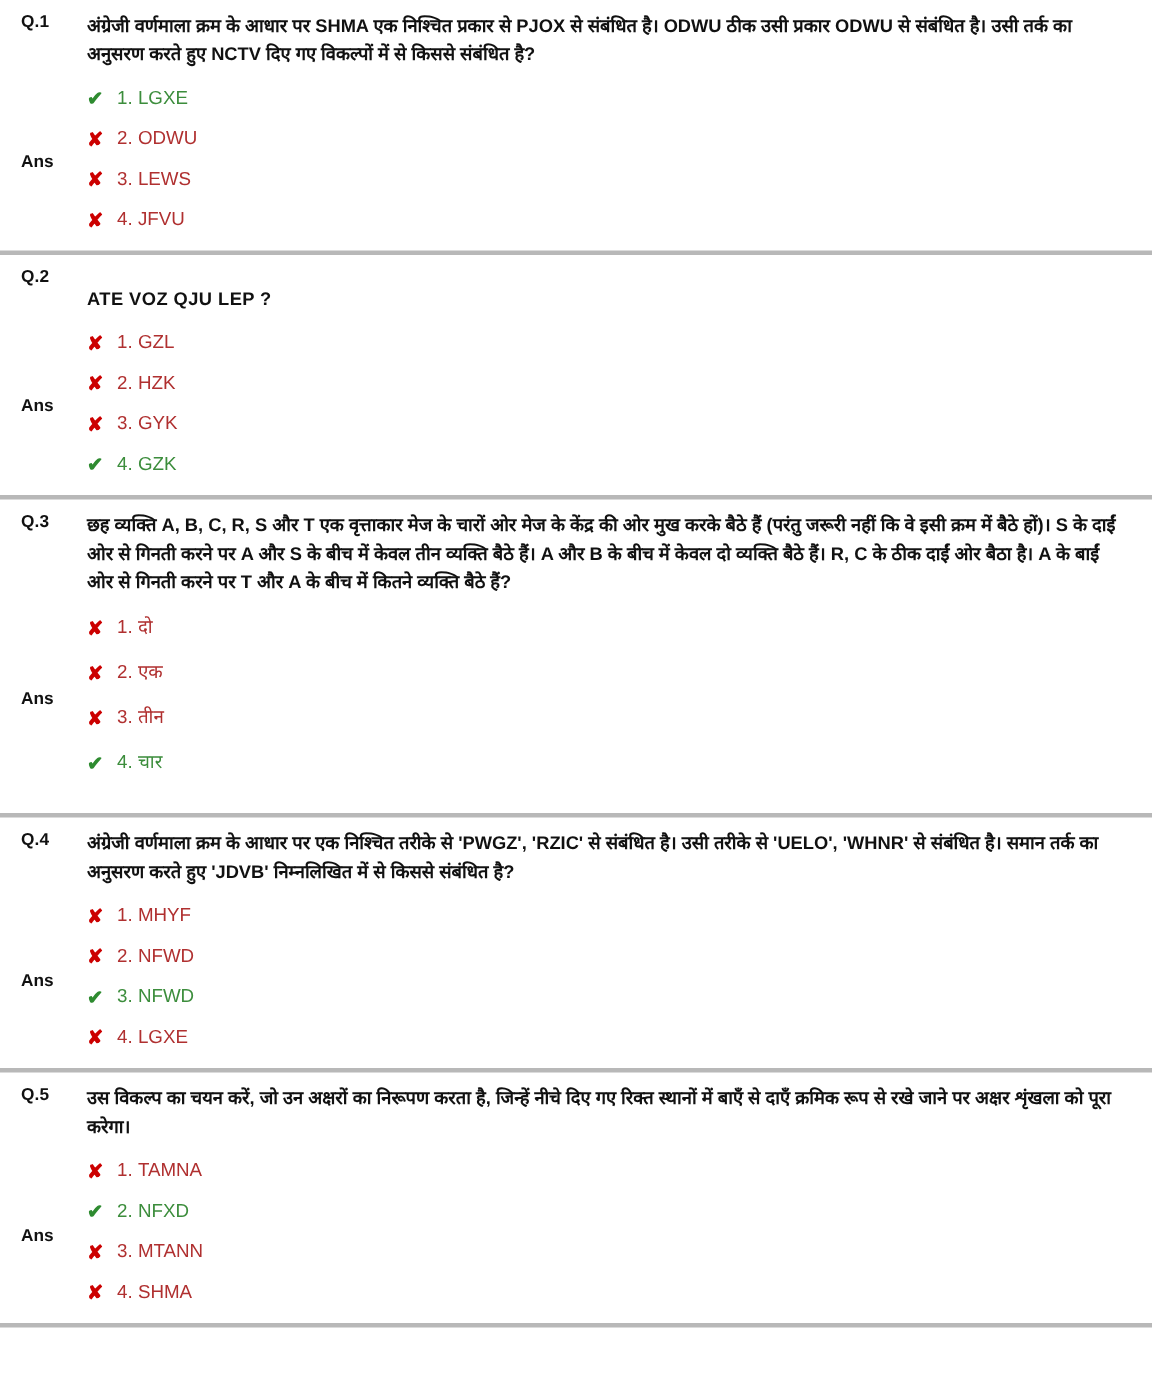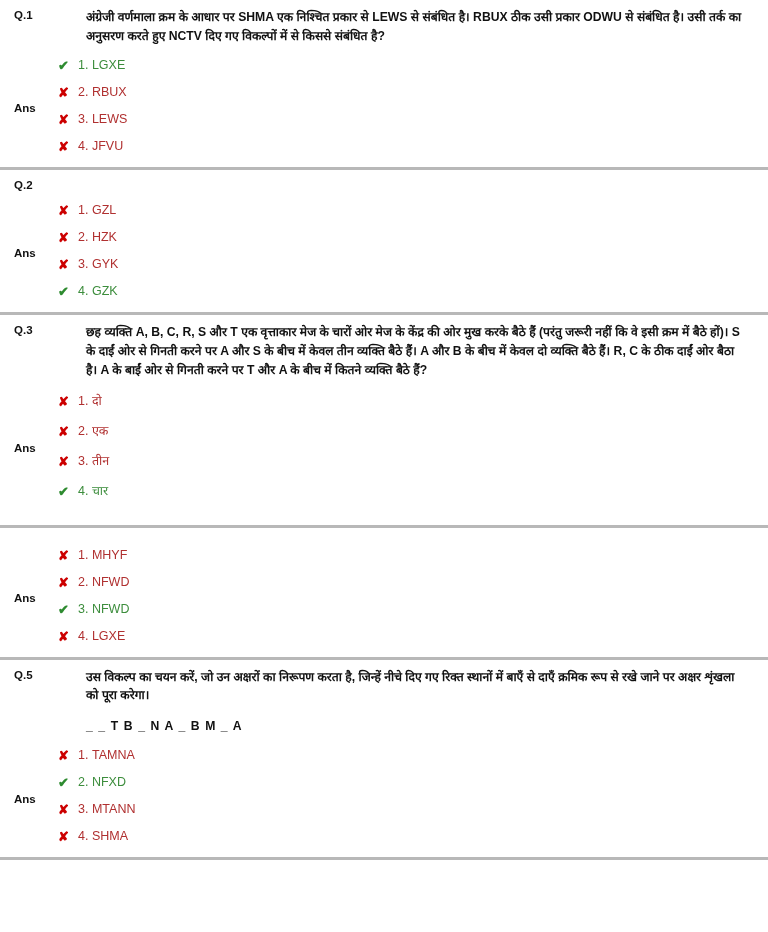--- a/index.html
+++ b/index.html
@@ -17,21 +17,20 @@
   .page {
     width: 768px;
     padding: 0;
   }
   .qblock {
     padding: 8px 14px 4px 14px;
   }
   .qrow {
     display: flex;
     align-items: flex-start;
-    gap: 28px;
   }
   .qlabel {
     width: 44px;
     flex: 0 0 44px;
     font-size: 11.5px;
     font-weight: bold;
     color: #111;
     padding-top: 1px;
     letter-spacing: 0.1px;
   }
@@ -97,36 +96,36 @@
   .spacer-tall { height: 12px; }
 </style>
 </head>
 <body>
 
 <div class="page">
 
   <div class="qblock">
     <div class="qrow">
       <div class="qlabel">Q.1</div>
-      <div class="qtext">अंग्रेजी वर्णमाला क्रम के आधार पर SHMA एक निश्चित प्रकार से LEWS से संबंधित है। RBUX ठीक उसी प्रकार ODWU से संबंधित है। उसी तर्क का अनुसरण करते हुए NCTV दिए गए विकल्पों में से किससे संबंधित है?</div>
+      <div class="qtext">अंग्रेजी वर्णमाला क्रम के आधार पर SHMA एक निश्चित प्रकार से PJOX से संबंधित है। ODWU ठीक उसी प्रकार ODWU से संबंधित है। उसी तर्क का अनुसरण करते हुए NCTV दिए गए विकल्पों में से किससे संबंधित है?</div>
     </div>
     <div class="ansrow">
       <div class="anslabel">Ans</div>
       <div class="options">
         <div class="option">
           <span class="mark right">✔</span>
           <span class="opttext right">1.</span>
           <span class="opttext right">&nbsp;</span>
           <span class="opttext right">LGXE</span>
         </div>
         <div class="option">
           <span class="mark wrong">✘</span>
           <span class="opttext wrong">2.</span>
           <span class="opttext wrong">&nbsp;</span>
-          <span class="opttext wrong">RBUX</span>
+          <span class="opttext wrong">ODWU</span>
         </div>
         <div class="option">
           <span class="mark wrong">✘</span>
           <span class="opttext wrong">3.</span>
           <span class="opttext wrong">&nbsp;</span>
           <span class="opttext wrong">LEWS</span>
         </div>
         <div class="option">
           <span class="mark wrong">✘</span>
           <span class="opttext wrong">4.</span>
@@ -135,20 +134,21 @@
         </div>
       </div>
     </div>
   </div>
   <div class="divider"></div>
 
   <div class="qblock">
     <div class="qrow">
       <div class="qlabel">Q.2</div>
       <div class="qtext">
+        <div class="qextra">ATE VOZ QJU LEP ?</div>
       </div>
     </div>
     <div class="ansrow">
       <div class="anslabel">Ans</div>
       <div class="options">
         <div class="option">
           <span class="mark wrong">✘</span>
           <span class="opttext wrong">1.</span>
           <span class="opttext wrong">&nbsp;</span>
           <span class="opttext wrong">GZL</span>
@@ -208,20 +208,24 @@
           <span class="opttext right">&nbsp;</span>
           <span class="opttext right">चार</span>
         </div>
       </div>
     </div>
     <div class="spacer-tall"></div>
   </div>
   <div class="divider"></div>
 
   <div class="qblock">
+    <div class="qrow">
+      <div class="qlabel">Q.4</div>
+      <div class="qtext">अंग्रेजी वर्णमाला क्रम के आधार पर एक निश्चित तरीके से 'PWGZ', 'RZIC' से संबंधित है। उसी तरीके से 'UELO', 'WHNR' से संबंधित है। समान तर्क का अनुसरण करते हुए 'JDVB' निम्नलिखित में से किससे संबंधित है?</div>
+    </div>
     <div class="ansrow">
       <div class="anslabel">Ans</div>
       <div class="options">
         <div class="option">
           <span class="mark wrong">✘</span>
           <span class="opttext wrong">1.</span>
           <span class="opttext wrong">&nbsp;</span>
           <span class="opttext wrong">MHYF</span>
         </div>
         <div class="option">
@@ -245,21 +249,20 @@
       </div>
     </div>
   </div>
   <div class="divider"></div>
 
   <div class="qblock">
     <div class="qrow">
       <div class="qlabel">Q.5</div>
       <div class="qtext">
         <span>उस विकल्प का चयन करें, जो उन अक्षरों का निरूपण करता है, जिन्हें नीचे दिए गए रिक्त स्थानों में बाएँ से दाएँ क्रमिक रूप से रखे जाने पर अक्षर शृंखला को पूरा करेगा।</span>
-        <div class="qextra mono">_ _ T B _ N A _ B M _ A</div>
       </div>
     </div>
     <div class="ansrow">
       <div class="anslabel">Ans</div>
       <div class="options">
         <div class="option">
           <span class="mark wrong">✘</span>
           <span class="opttext wrong">1.</span>
           <span class="opttext wrong">&nbsp;</span>
           <span class="opttext wrong">TAMNA</span>

